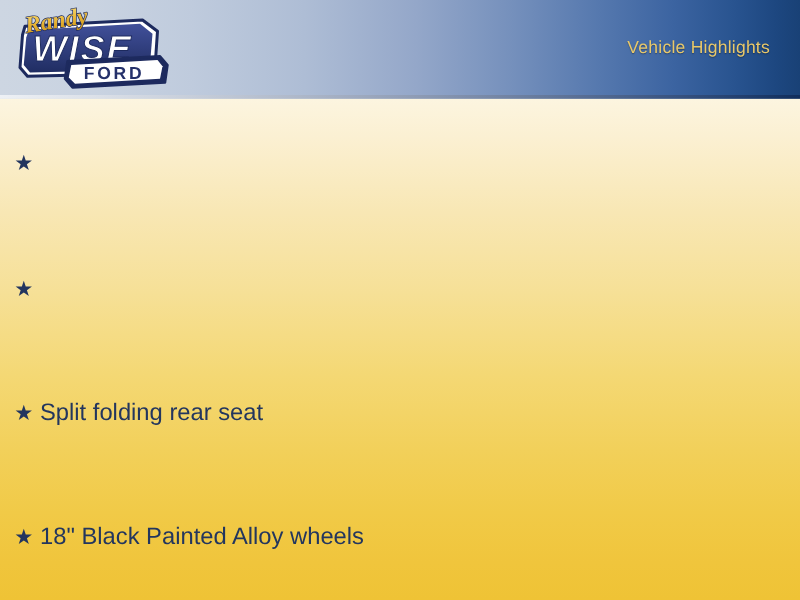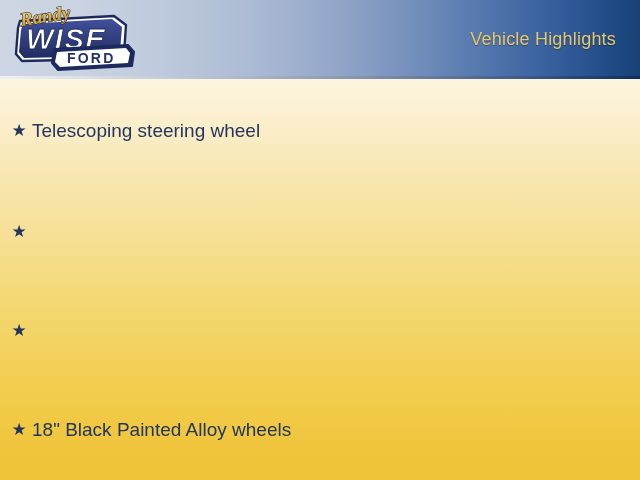--- a/index.html
+++ b/index.html
@@ -58,21 +58,21 @@
     left: 0;
     bottom: 0;
     width: 640px;
     height: 3px;
     background: linear-gradient(to right, rgba(255,255,255,0.65), rgba(10,30,70,0.55));
   }
   .header-title {
     position: absolute;
     right: 24px;
     top: 29px;
-    font-size: 18px;
+    font-size: 14px;
     letter-spacing: 0.2px;
     color: #e8c86a;
     text-shadow: 0 1px 1px rgba(0,0,0,0.35);
     white-space: nowrap;
   }
 
   
   .logo {
     position: absolute;
     left: 8px;
@@ -163,29 +163,29 @@
       <g transform="rotate(-9 40 16)">
         <text x="12" y="20" font-family="'Liberation Serif', serif" font-size="19" font-weight="bold" font-style="italic" fill="url(#goldGrad)" stroke="#1d2a5e" stroke-width="1.1" paint-order="stroke fill">Randy</text>
       </g>
     </svg>
   </div>
 
   <div class="highlights">
 
     <div class="highlight-row hl-0">
       <span class="bullet-star">★</span>
-      <span class="bullet-text">Telescoping steering wheel</span>
     </div>
 
     <div class="highlight-row hl-1">
       <span class="bullet-star">★</span>
     </div>
 
     <div class="highlight-row hl-2">
       <span class="bullet-star">★</span>
+      <span class="bullet-text">Split folding rear seat</span>
     </div>
 
     <div class="highlight-row hl-3">
       <span class="bullet-star">★</span>
       <span class="bullet-text">18" Black Painted Alloy wheels</span>
     </div>
 
   </div>
 
 </div>

